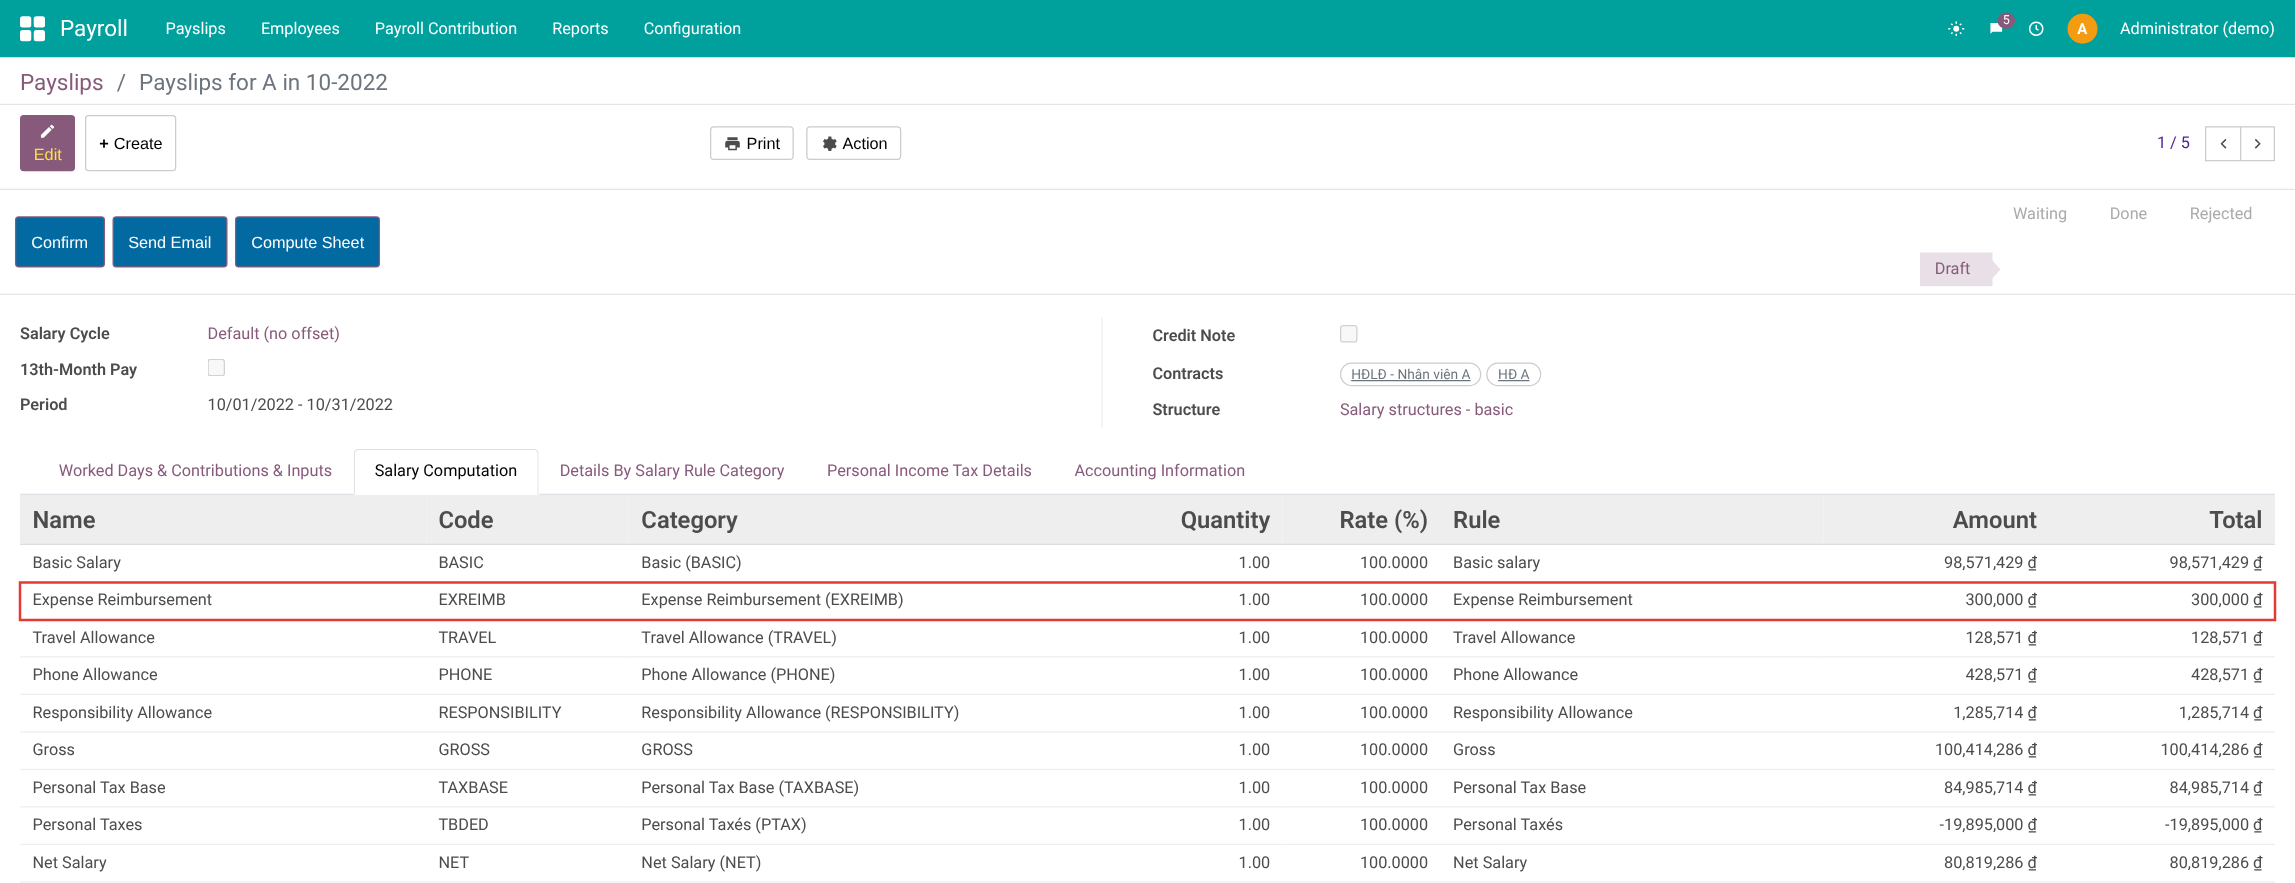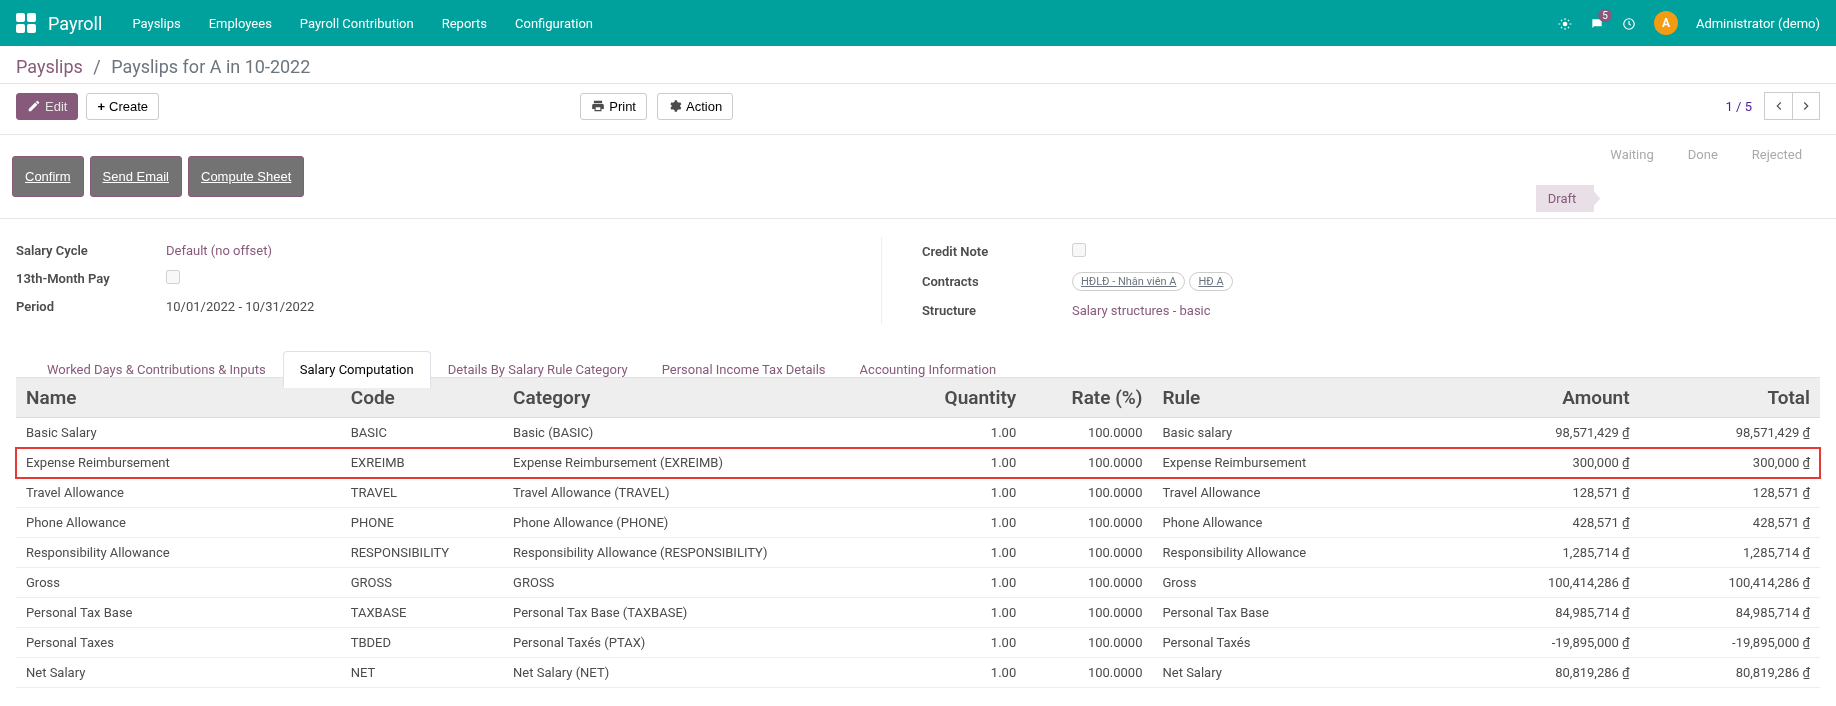--- a/index.html
+++ b/index.html
@@ -17,51 +17,51 @@
 .topbar .avatar { width: 24px; height: 24px; border-radius: 50%; background: #f39c12; color: #fff; display: flex; align-items: center; justify-content: center; font-size: 12px; font-weight: bold; }
 .topbar .user-name { font-size: 13px; }
 
 .breadcrumb-bar { background: #fff; padding: 10px 16px 6px; border-bottom: 1px solid #e5e5e5; }
 .breadcrumb { font-size: 18px; color: #6c757d; }
 .breadcrumb a { color: #875a7b; text-decoration: none; }
 .breadcrumb .sep { margin: 0 6px; }
 
 .control-bar { background: #fff; padding: 8px 16px 14px; display: flex; align-items: center; }
 .btn { padding: 5px 10px; border: 1px solid #ccc; background: #fff; cursor: pointer; font-size: 13px; border-radius: 3px; display: inline-flex; align-items: center; gap: 4px; }
-.btn-primary { background: #875a7b; border-color: #875a7b; color: #e5e5e5; }
+.btn-primary { background: #875a7b; border-color: #875a7b; color: #fde047; flex-direction: column; }
 .btn-group-left { display: flex; gap: 8px; }
 .btn-group-center { margin-left: auto; margin-right: auto; display: flex; gap: 10px; transform: translateX(-50px); }
 .pager { margin-left: auto; display: flex; align-items: center; gap: 12px; font-size: 13px; color: #4c1d95; }
 .pager .nav-btn { border: 1px solid #ccc; width: 28px; height: 28px; display: flex; align-items: center; justify-content: center; cursor: pointer; background: #fff; }
 .pager .nav-btns { display: flex; }
 .pager .nav-btns .nav-btn:first-child { border-right: none; }
 
 .status-bar { background: #fff; border-top: 1px solid #e5e5e5; border-bottom: 1px solid #e5e5e5; padding: 6px 12px; display: flex; align-items: center; }
 .status-bar .action-btns { display: flex; gap: 6px; }
-.status-bar .btn-purple { background: #737373; border-color: #875a7b; color: #fff; padding: 12px 12px; text-decoration: underline; }
+.status-bar .btn-purple { background: #0369a1; border-color: #875a7b; color: #fff; padding: 12px 12px; }
 .status-bar .stages { margin-left: auto; display: flex; }
 .stage { padding: 6px 18px 6px 12px; color: #aaa; font-size: 13px; position: relative; margin-right: 4px; }
 .stage::after { content: ''; position: absolute; right: -6px; top: 0; bottom: 0; width: 12px; background: inherit; clip-path: polygon(0 0, 100% 50%, 0 100%); }
 .stage.active { background: #e8e0e6; color: #875a7b; margin-top: 44px; }
 .stage.active::after { background: #e8e0e6; }
 
 .sheet { background: #fff; margin: 0; padding: 18px 16px; }
 .form-grid { display: flex; gap: 40px; }
 .form-col { flex: 1; }
 .form-row { display: flex; padding: 6px 0; align-items: center; }
 .form-label { width: 150px; font-weight: 600; color: #4c4c4c; font-size: 13px; }
 .form-value { flex: 1; font-size: 13px; color: #4c4c4c; }
 .form-value a { color: #875a7b; text-decoration: none; }
 .form-value .tag { display: inline-block; border: 1px solid #ccc; border-radius: 10px; padding: 2px 8px; font-size: 11px; color: #6c757d; margin-right: 4px; text-decoration: underline; }
 .form-value input[type=checkbox] { width: 14px; height: 14px; }
 .form-col.col1 { border-right: 1px solid #eee; padding-right: 20px; }
 .form-col.col2 .form-row .form-label { width: 150px; }
 
 .tabs { margin-top: 16px; border-bottom: 1px solid #dee2e6; display: flex; padding: 0 14px; }
-.tab { padding: 10px 16px; cursor: pointer; color: #875a7b; font-size: 13px; border: 1px solid transparent; border-bottom: none; position: relative; top: 11px; }
+.tab { padding: 10px 16px; cursor: pointer; color: #875a7b; font-size: 13px; border: 1px solid transparent; border-bottom: none; position: relative; top: 1px; }
 .tab.active { color: #000000; border-color: #dee2e6; border-bottom: 1px solid #fff; background: #fff; border-radius: 4px 4px 0 0; }
 
 .table-wrap { padding: 0; }
 table { width: 100%; border-collapse: collapse; }
 thead th { background: #eee; font-weight: 600; text-align: left; padding: 8px 10px; font-size: 19px; border-bottom: 1px solid #ddd; }
 thead th.num { text-align: right; }
 tbody td { padding: 7px 10px; border-bottom: 1px solid #eee; font-size: 13px; }
 tbody td.num { text-align: right; }
 tbody tr.highlight { outline: 2px solid #e53935; outline-offset: -1px; }
 

